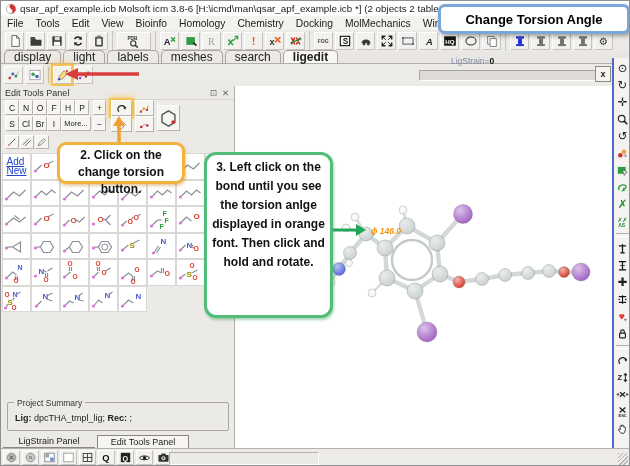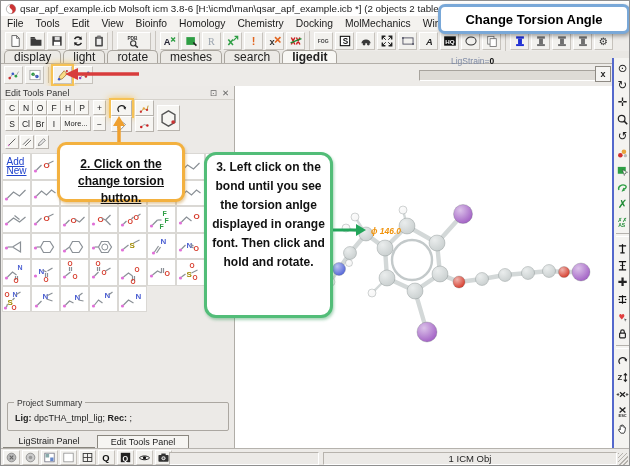--- a/index.html
+++ b/index.html
@@ -67,22 +67,22 @@
   .spanel{position:absolute;top:3px;height:13px;border:1px solid #b7b3ad;border-bottom-color:#fff;border-right-color:#fff;background:#eceae7;box-sizing:border-box;}
   #statustext{display:flex;align-items:center;justify-content:center;font-size:9.5px;color:#222;}
   #grip{position:absolute;right:1px;top:4px;width:10px;height:12px;
         background:repeating-linear-gradient(135deg,#b5b2ad 0 1px,transparent 1px 3px);}
   
   .callout{position:absolute;background:#fff;color:#111;font-weight:bold;text-align:center;box-sizing:border-box;z-index:20;}
   #ct-callout{position:absolute;left:437px;top:3px;width:186px;height:24px;background:#fff;border:3px solid #79a8d8;border-radius:7px;
         box-shadow:2px 2px 4px rgba(0,0,0,.35);font-size:13px;font-weight:bold;color:#000;display:flex;align-items:center;justify-content:center;z-index:40;}
   #anno1{left:139px;top:60px;width:276px;height:26px;border:3px solid #e04b4b;border-radius:8px;box-shadow:1px 2px 3px rgba(180,40,40,.35);
         font-size:11.5px;line-height:20px;white-space:nowrap;}
-  #anno2{left:56px;top:141px;width:128px;height:60px;border:3px solid #f3b13f;border-radius:9px;box-shadow:1px 2px 3px rgba(190,130,30,.4);
-        font-size:12px;line-height:17px;padding-top:11px;text-decoration:underline;}
+  #anno2{left:56px;top:141px;width:128px;height:42px;border:3px solid #f3b13f;border-radius:9px;box-shadow:1px 2px 3px rgba(190,130,30,.4);
+        font-size:12px;line-height:17px;padding-top:2px;}
   #anno3{left:203px;top:151px;width:129px;height:166px;border:3px solid #52bd78;border-radius:12px;box-shadow:1px 2px 3px rgba(40,150,80,.4);
         font-size:12px;line-height:19px;padding:3px 2px;}
   .annarrow{position:absolute;z-index:21;}
 </style>
 </head>
 <body>
 
 <div id="app">
   <div id="titlebar">
     <svg id="appicon" viewBox="0 0 18 18">
@@ -279,21 +279,21 @@
         <div class="tbtn">
           <svg class="ico" viewBox="0 0 18 18" width="14" height="14" aria-hidden="true">
             <text x="2" y="14" font-size="13" fill="#333">⚙</text>
           </svg>
         </div>
       </div>
     </div>
   <div id="tabrow">
       <div class="vtab">display</div>
       <div class="vtab">light</div>
-      <div class="vtab">rotate</div>
+      <div class="vtab">labels</div>
       <div class="vtab">meshes</div>
       <div class="vtab">search</div>
       <div class="vtab active">ligedit</div>
     </div>
 
   <div id="ligeditbar">
     <div id="ligbtns">
         <div class="tbtn">
           <svg class="ico" viewBox="0 0 18 18" width="14" height="14" aria-hidden="true">
             <path d="M3.5 13l4-5.5 4 3 3.5-6" fill="none" stroke="#999" stroke-width="1.1"></path>
@@ -1010,21 +1010,20 @@
         <div class="bbtn">
           <svg class="ico" viewBox="0 0 18 18" width="13" height="13" aria-hidden="true">
             <rect x="2" y="5.5" width="14" height="9.5" rx="1" fill="#333"></rect>
             <rect x="6" y="3.5" width="6" height="3" fill="#333"></rect>
             <circle cx="9" cy="10" r="2.8" fill="#ddd"></circle>
             <circle cx="9" cy="10" r="1.4" fill="#555"></circle>
           </svg>
         </div>
       </div>
     <div class="spanel" style="left:168px;width:150px;"></div>
-    <div class="spanel" id="statustext" style="left:322px;width:294px;">1 ICM Obj</div>
     <div id="grip"></div>
   </div>
 
   <svg class="annarrow" style="left:62px;top:66px;" width="78" height="14">
     <line x1="76" y1="7" x2="14" y2="7" stroke="#d83c3c" stroke-width="3.5"></line>
       <polygon points="15,1 2,7 15,13" fill="#d83c3c"></polygon>
   </svg>
   <div id="anno2" class="callout">2. Click on the change torsion button.</div>
   <svg class="annarrow" style="left:111px;top:114px;" width="14" height="28">
     <line x1="7" y1="27" x2="7" y2="9" stroke="#efa02f" stroke-width="3.5"></line>

